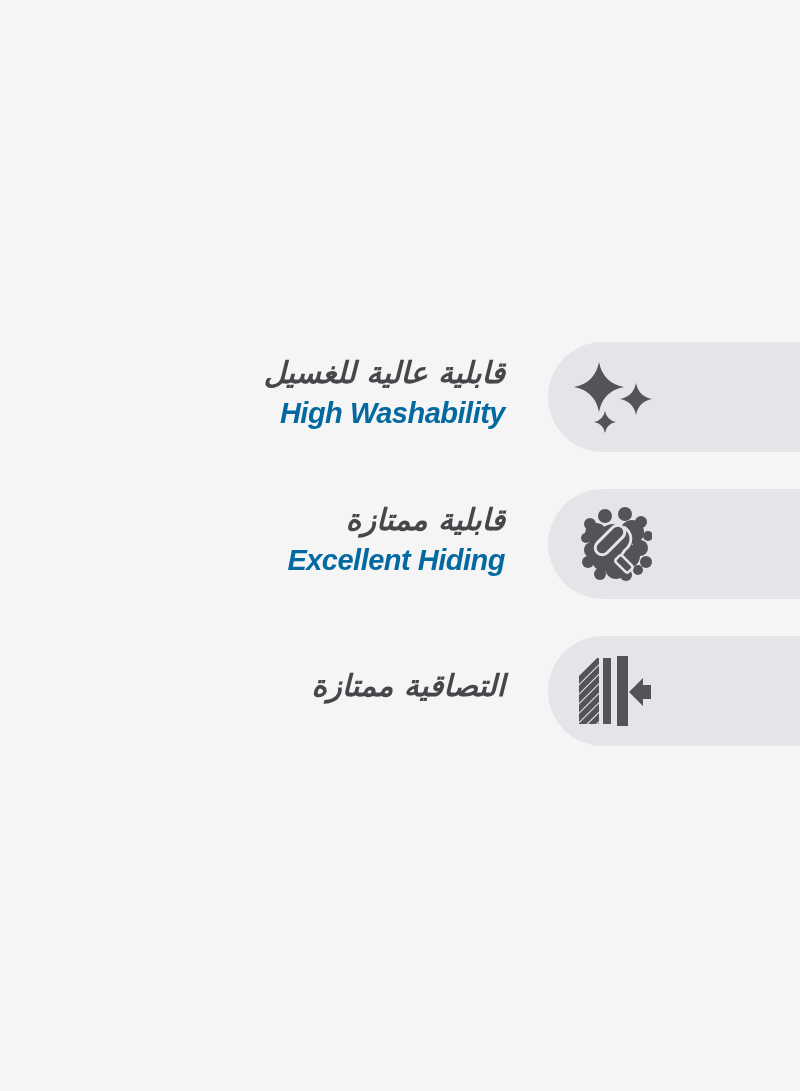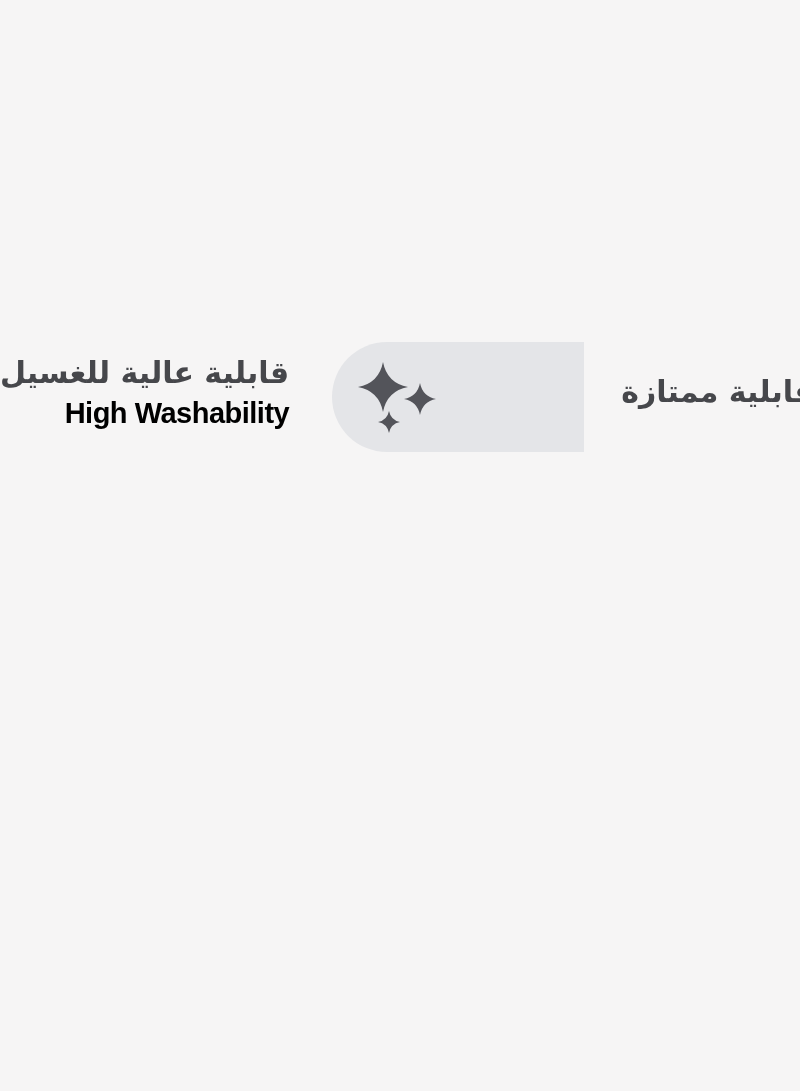--- a/index.html
+++ b/index.html
@@ -8,21 +8,23 @@
     background:#f6f5f5;
     overflow:hidden;
     position:relative;
     font-family:"Liberation Sans", sans-serif;
   }
   .features {
     position:absolute;
     top:342px; left:0;
     width:800px;
     display:flex;
+    flex-direction:column;
     gap:37px;
+    font-style:italic;
   }
   .feature-row {
     display:flex;
     align-items:center;
     height:110px;
   }
   .feature-text {
     flex:1;
     text-align:right;
     transform:translateY(-5px);
@@ -36,21 +38,21 @@
     line-height:36px;
     color:#46474b;
     white-space:nowrap;
   }
   .english-label {
     font-family:"Liberation Sans", sans-serif;
     font-weight:bold;
     font-size:29px;
     line-height:34px;
     letter-spacing:-0.5px;
-    color:#000000;
+    color:#0369a1;
     margin-top:5px;
     white-space:nowrap;
   }
   .pill {
     width:252px; height:110px;
     margin-left:43px;
     flex-shrink:0;
     background:#e4e5e8;
     border-radius:55px 0 0 55px;
     display:flex;
@@ -82,20 +84,21 @@
             <path d="M31,54 Q32.8,63.2 42,65 Q32.8,66.8 31,76 Q29.2,66.8 20,65 Q29.2,63.2 31,54 Z"></path>
           </g>
         </svg>
       </span>
     </div>
   </div>
 
   <div class="feature-row">
     <div class="feature-text">
       <div class="arabic-label" lang="ar" dir="rtl">قابلية ممتازة</div>
+      <div class="english-label">Excellent Hiding</div>
     </div>
     <div class="pill">
       <span class="icon-wrap" style="margin-left:30px;">
         <svg width="74" height="76" viewBox="0 0 74 76">
           <g fill="#53545a">
             <circle cx="36" cy="36" r="18"></circle>
             <circle cx="18" cy="28" r="11"></circle>
             <circle cx="54" cy="26" r="12"></circle>
             <circle cx="26" cy="52" r="13"></circle>
             <circle cx="50" cy="50" r="12"></circle>
@@ -124,20 +127,21 @@
           <g transform="translate(41,53) rotate(-45)">
             <rect x="-4.5" y="-2" width="9" height="18" rx="2.5" fill="#53545a" stroke="#e4e5e8" stroke-width="2.5"></rect>
           </g>
         </svg>
       </span>
     </div>
   </div>
 
   <div class="feature-row">
     <div class="feature-text">
+      <div class="arabic-label" lang="ar" dir="rtl">التصاقية ممتازة</div>
     </div>
     <div class="pill">
       <span class="icon-wrap" style="margin-left:29px;">
         <svg width="74" height="74" viewBox="0 0 74 74">
           <defs>
             <clipPath id="hatchClip">
                 <rect x="2" y="4" width="20" height="66"></rect>
               </clipPath>
           </defs>
 

